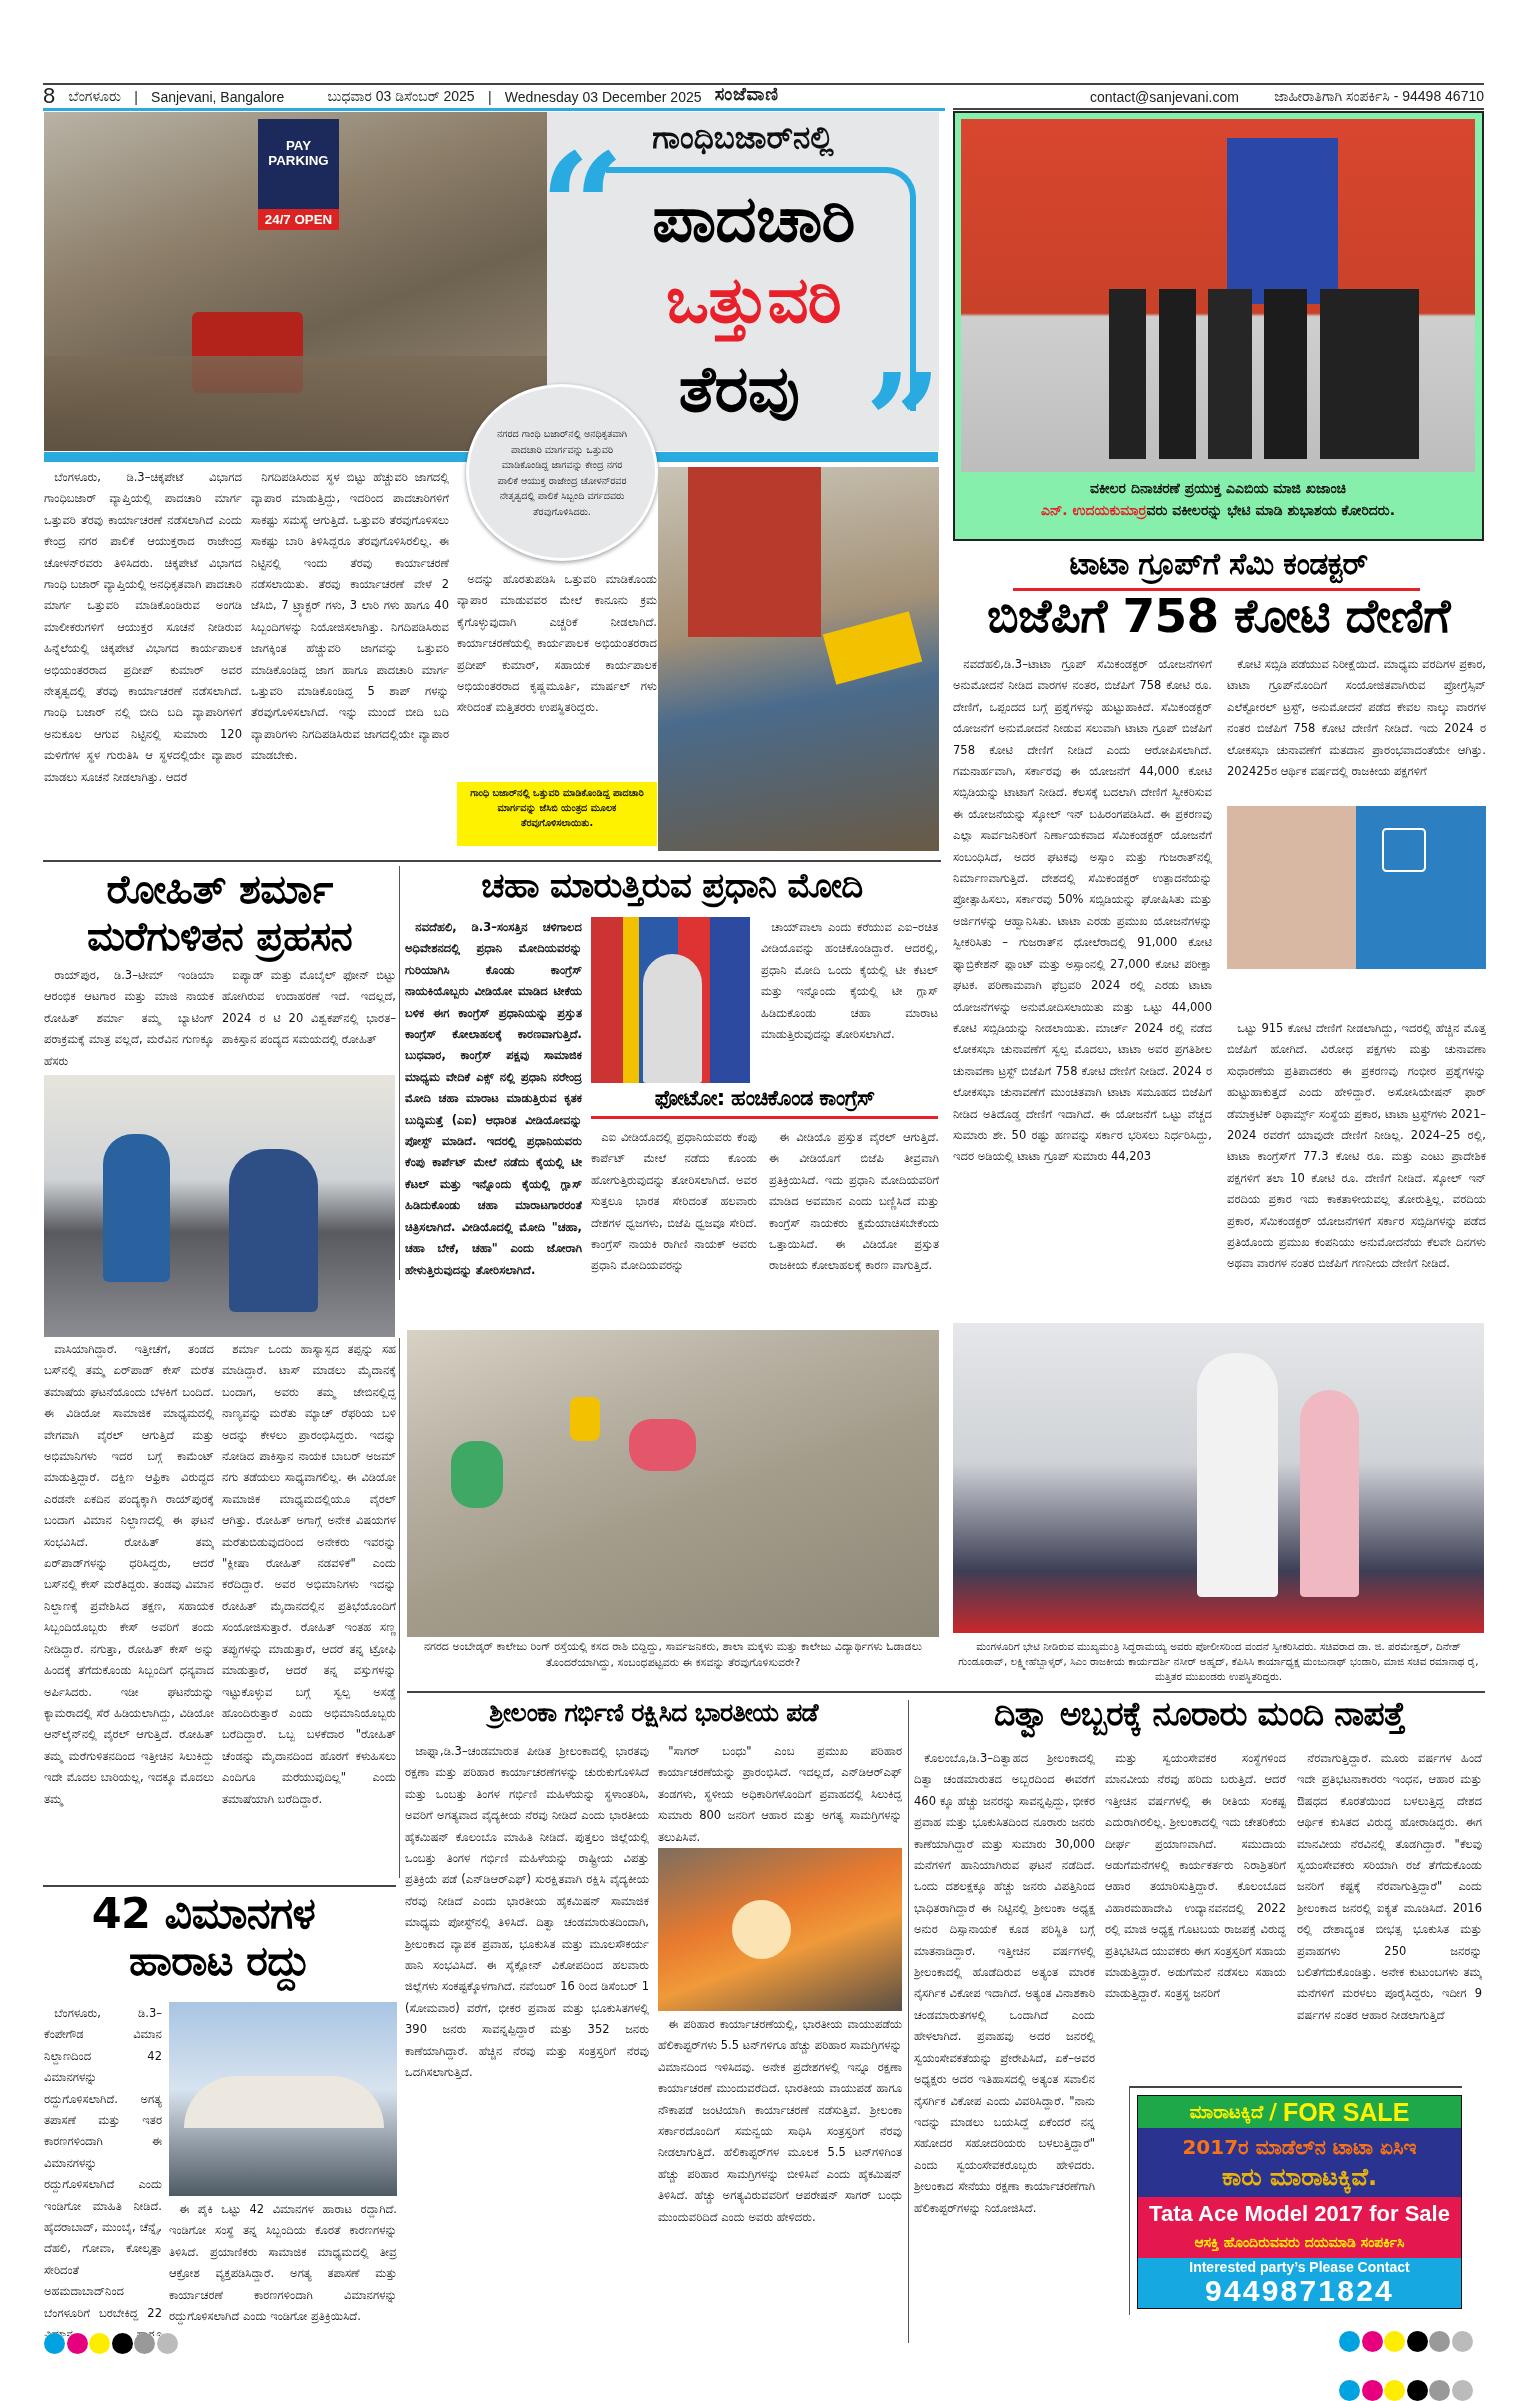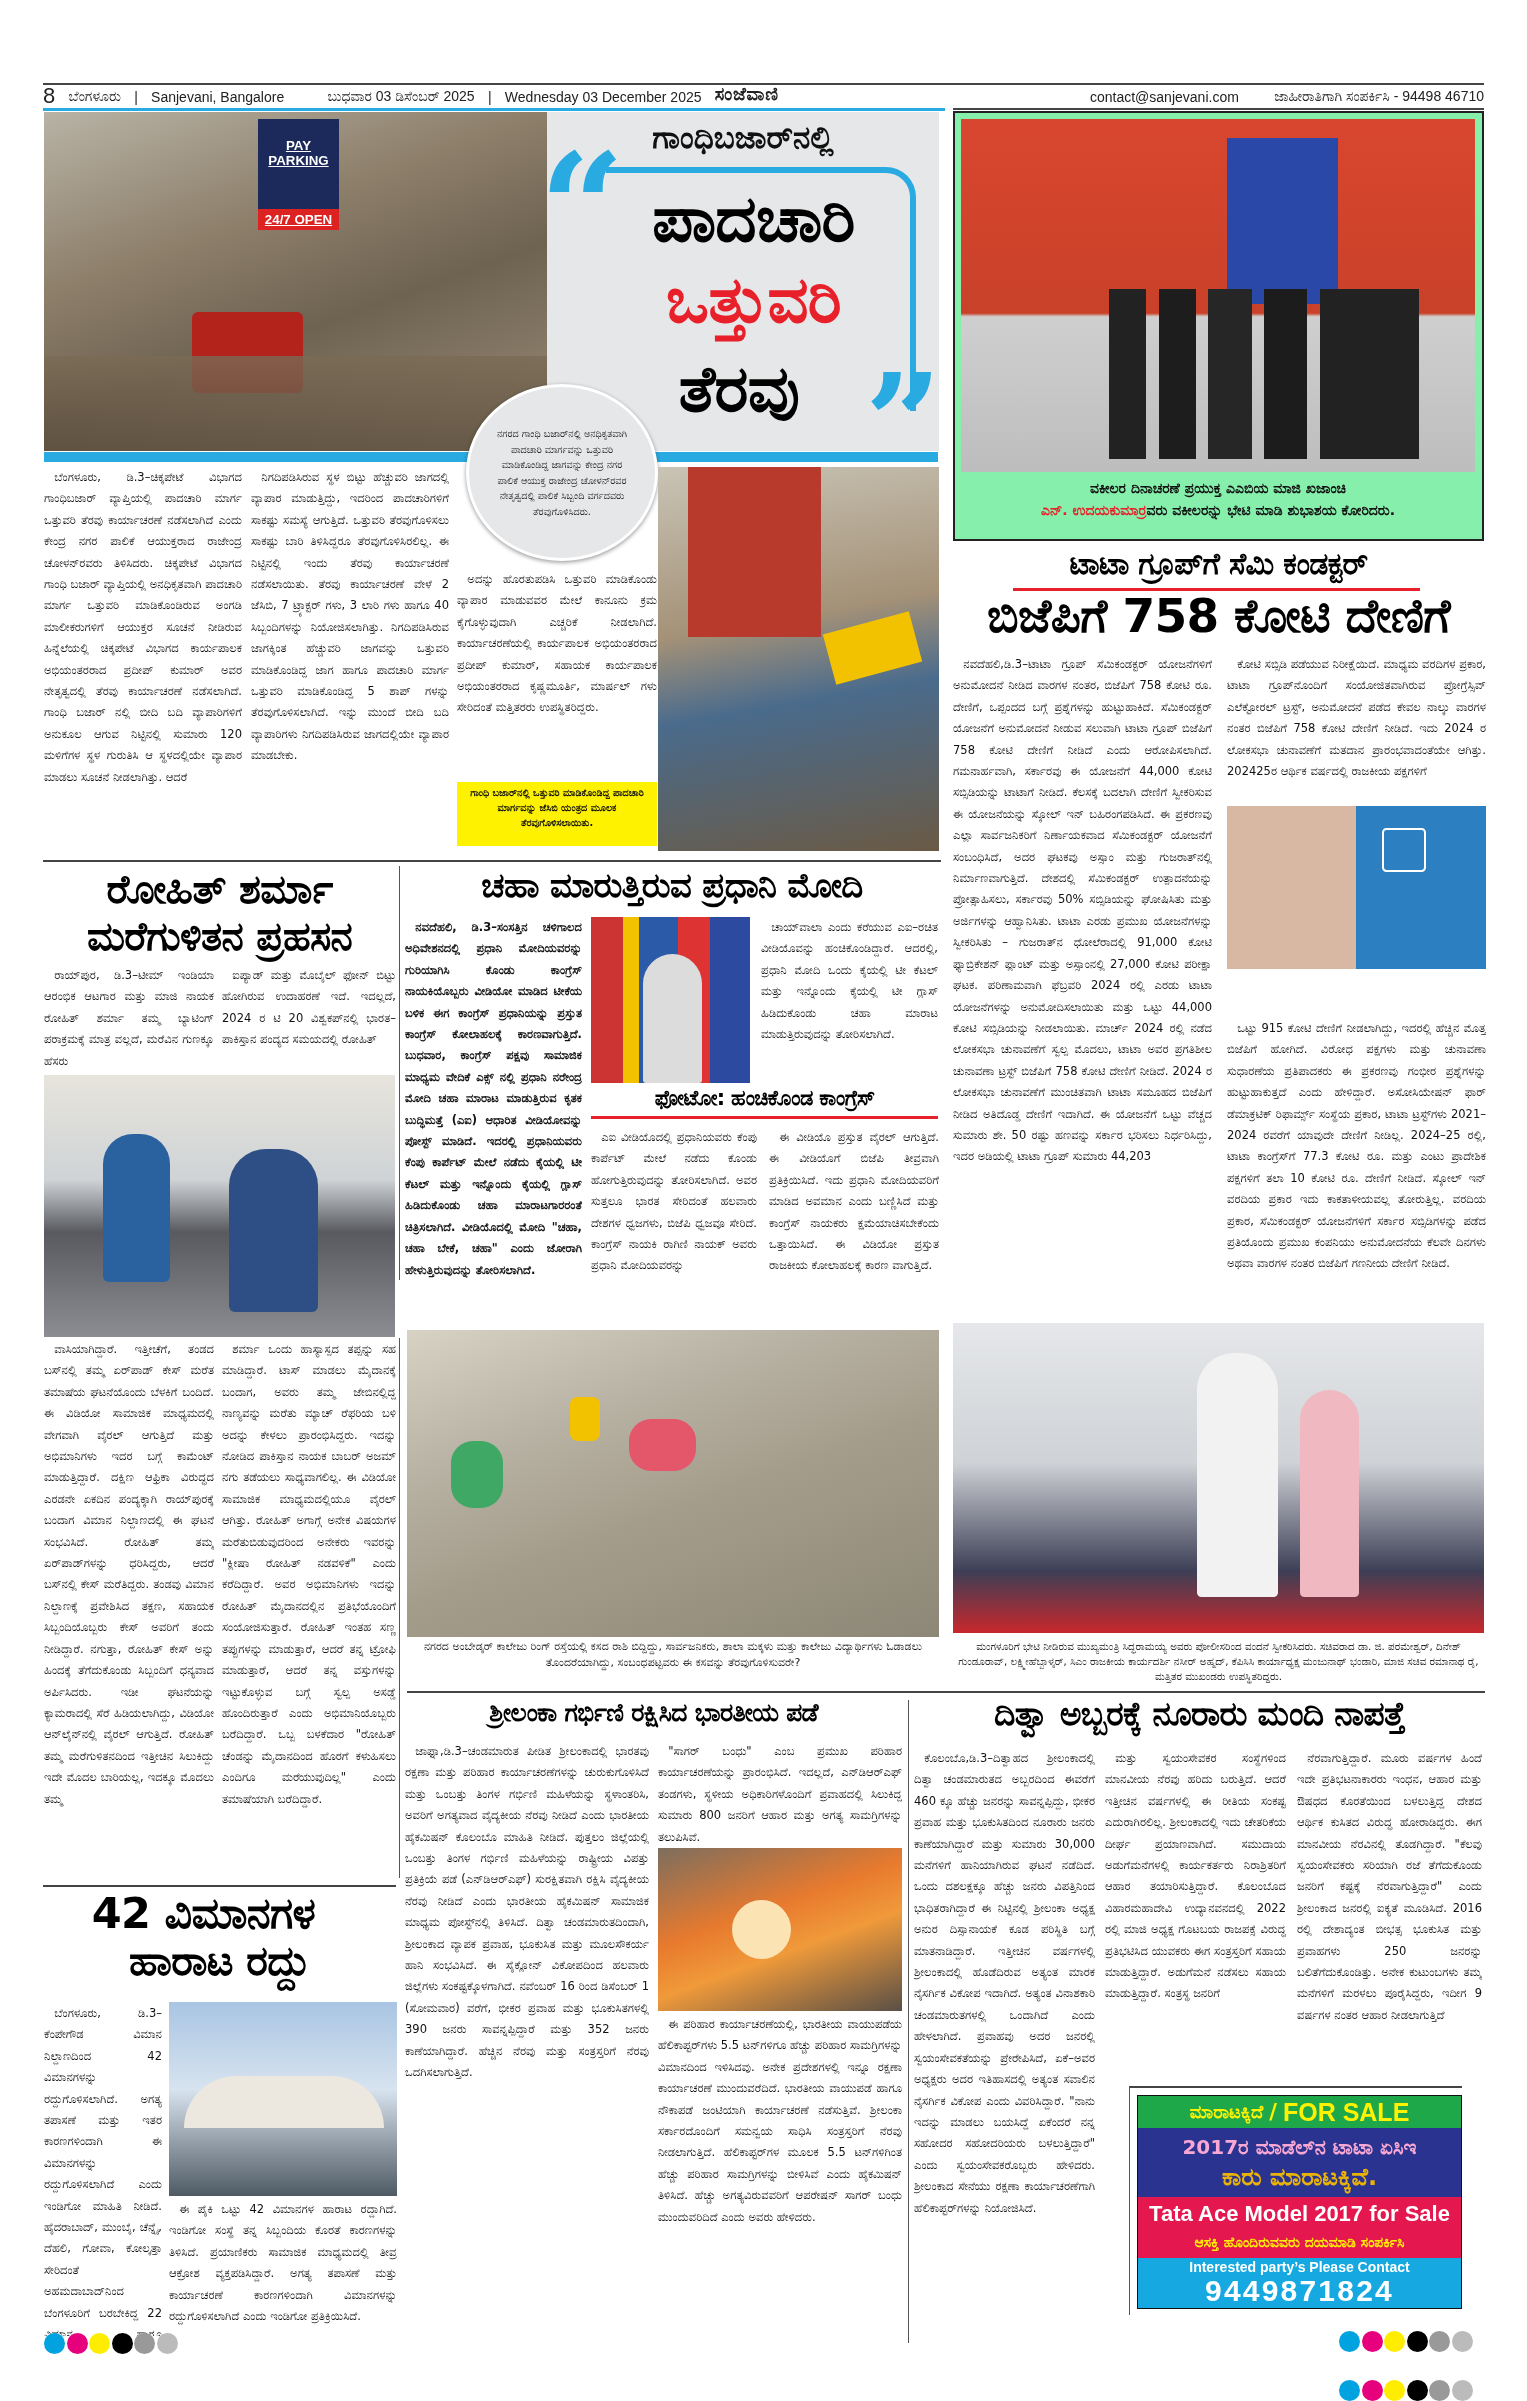--- a/index.html
+++ b/index.html
@@ -37,21 +37,21 @@
   <span>Wednesday 03 December  2025</span>
   <span class="logo">ಸಂಜೆವಾಣಿ</span>
   <span class="spacer"></span>
   <span>contact@sanjevani.com</span>
   <span style="margin-left:22px">ಜಾಹೀರಾತಿಗಾಗಿ ಸಂಪರ್ಕಿಸಿ - 94498 46710</span>
 </div>
 <div class="blue-rule" style="left:43px;top:108px;width:902px;height:3px;"></div>
 <div class="rule" style="left:953px;top:108px;width:531px;height:1.5px;"></div>
 
 <div class="photo" style="left:44px;top:112px;width:503px;height:339px;background:linear-gradient(160deg,#b8b3a6 0%,#8d7f6a 35%,#6e6251 60%,#9c8f7a 100%);">
-  <div style="position:absolute;left:214px;top:7.4px;width:81px;height:111px;background:#1b2a5a;color:#fff;font:bold 13.3px 'Liberation Sans',sans-serif;text-align:center;padding-top:18.5px;text-decoration:underline;">
+  <div style="position:absolute;left:214px;top:7.4px;width:81px;height:111px;background:#1b2a5a;color:#fff;font:bold 13.3px 'Liberation Sans',sans-serif;text-align:center;padding-top:18.5px;">
     <div>PAY PARKING</div>
     <div style="background:#d22;margin-top:41px;padding:3px 0">24/7 OPEN</div>
   </div>
   <div style="position:absolute;left:148px;top:200px;width:111px;height:81px;background:#b4221c;border-radius:6px;"></div>
   <div style="position:absolute;left:0;top:244px;width:503px;height:95px;background:linear-gradient(180deg,#7a6b55,#5b4d3c);opacity:.8"></div>
 </div>
 <div class="abs" style="left:547px;top:112px;width:392px;height:339px;background:#e6e7e9;">
   <div style="position:absolute;left:0;top:7.4px;width:100%;text-align:center;font:bold 31px 'DejaVu Sans',sans-serif;">ಗಾಂಧಿಬಜಾರ್‌ನಲ್ಲಿ</div>
   <div style="position:absolute;left:59px;top:55px;width:310px;height:244px;border:6.7px solid #29abe2;border-left:none;border-bottom:none;border-radius:0 30px 0 0;"></div>
   <div style="position:absolute;left:-7.4px;top:22px;font:bold 148px 'DejaVu Serif',serif;color:#29abe2;line-height:1;">“</div>
@@ -209,21 +209,21 @@
 <div class="rule" style="left:1129px;top:2086px;width:333px;height:1.5px;"></div>
 <div class="vline" style="left:1129px;top:2086px;height:229px;"></div>
 
 <div class="abs" style="left:1137px;top:2095px;width:325px;height:214px;border:1.5px solid #111;font-family:'DejaVu Sans',sans-serif;">
   <div style="height:32px;background:#1fa84a;display:flex;align-items:center;justify-content:center;gap:6px;color:#fff200;font-weight:bold;">
     <span style="font-size:18px">ಮಾರಾಟಕ್ಕಿದೆ</span>
     <span style="font-size:21px">/</span>
     <span style="font:bold 25px 'Liberation Sans',sans-serif">FOR SALE</span>
   </div>
   <div style="height:69px;background:#2b3390;text-align:center;font-weight:bold;padding-top:4.4px;">
-    <div style="color:#f9a8d4;font-size:20px;line-height:30px">2017ರ ಮಾಡೆಲ್‌ನ ಟಾಟಾ ಏಸಿಇ</div>
+    <div style="color:#f97316;font-size:20px;line-height:30px">2017ರ ಮಾಡೆಲ್‌ನ ಟಾಟಾ ಏಸಿಇ</div>
     <div style="color:#eab308;font-size:24px;line-height:30px">ಕಾರು ಮಾರಾಟಕ್ಕಿವೆ.</div>
   </div>
   <div style="height:61px;background:#e4174f;text-align:center;font-weight:bold;">
     <div style="color:#fff;font:bold 22px/33px 'Liberation Sans',sans-serif">Tata Ace Model 2017 for Sale</div>
     <div style="color:#fff200;font-size:14px;line-height:25px">ಆಸಕ್ತಿ ಹೊಂದಿರುವವರು ದಯಮಾಡಿ ಸಂಪರ್ಕಿಸಿ</div>
   </div>
   <div style="height:50px;background:#16a9e1;text-align:center;color:#fff;font-family:'Liberation Sans',sans-serif;font-weight:bold;">
     <div style="font-size:14px;line-height:18px">Interested party’s Please Contact</div>
     <div style="font-size:30px;line-height:30px;letter-spacing:2.2px">9449871824</div>
   </div>

